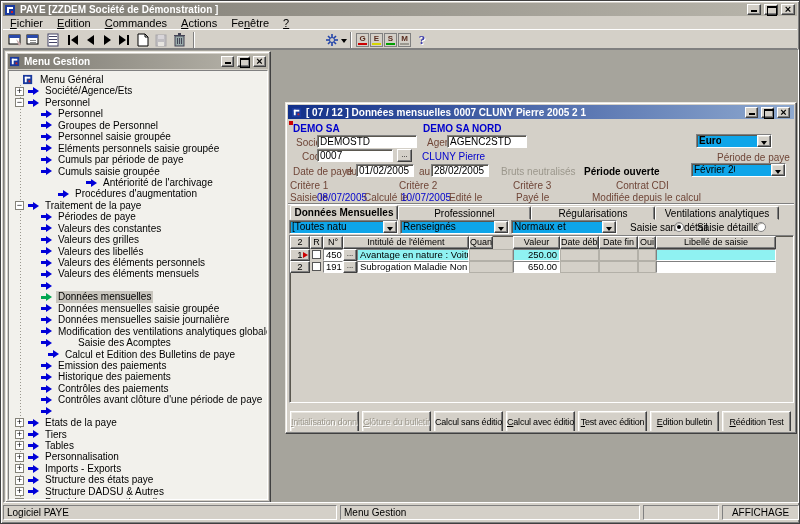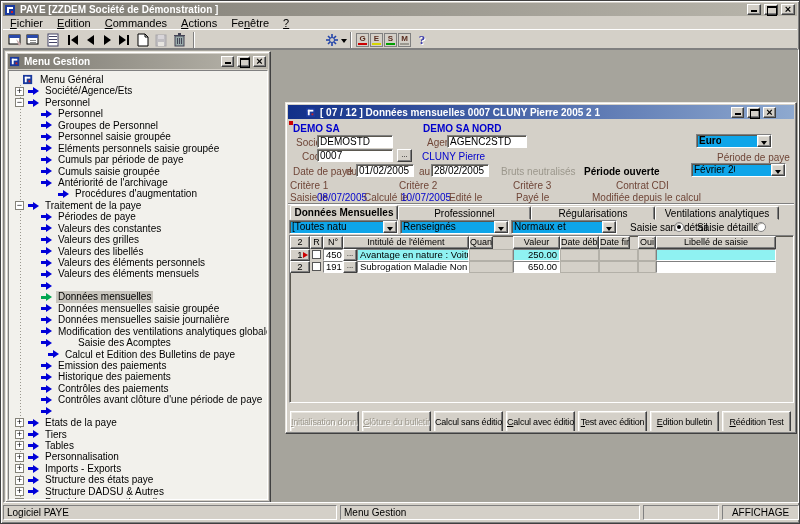--- a/index.html
+++ b/index.html
@@ -64,21 +64,21 @@
   .arrow-ic::after { content:""; position:absolute; left:5px; top:0; border-left:6px solid var(--ac);
     border-top:4px solid transparent; border-bottom:4px solid transparent; }
   .guide { position:absolute; left:11px; width:1px;
     background-image:repeating-linear-gradient(to bottom,#9a978e 0 1px,transparent 1px 3px); }
 
   
   .form-win { position:absolute; left:281px; top:52px; width:512px; height:332px;
     background:#d4d0c8; border:1px solid; border-color:#e9e6df #404040 #404040 #e9e6df;
     box-shadow: inset -1px -1px 0 #808080, inset 1px 1px 0 #fff; padding:2px; }
   .form-titlebar { height:14px; background:linear-gradient(90deg,#123089,#8ea9cf);
-    display:flex; align-items:center; gap:3px; padding:0 18px; color:#fff; font-weight:bold; font-size:10px; }
+    display:flex; align-items:center; gap:3px; padding:0 4px; color:#fff; font-weight:bold; font-size:10px; }
   .fw-content { position:absolute; left:2px; right:2px; top:18px; bottom:2px; background:#d4d0c8; overflow:hidden; }
   .lbl { position:absolute; font-size:10px; white-space:nowrap; }
   .maroon { color:#6f4537; }
   .blue { color:#0000cc; }
   .graylbl { color:#9b978c; }
   .b { font-weight:bold; }
   .fld { position:absolute; height:13px; font-size:10px; padding:0 2px; font-family:"Liberation Sans",sans-serif; }
   input.fld { color:#000; }
   .combo { position:absolute; height:14px; background:#0ea5e9; display:flex;gap:36px; }
   .combo .ctext { flex:1; font-size:10px; line-height:12px; padding:0 2px; overflow:hidden; white-space:nowrap; }
@@ -292,21 +292,21 @@
           <span class="tree-label">Eléments personnels saisie groupée</span>
         </div>
         <div class="tree-row" style="padding-left: 32px;">
           <span class="arrow-ic" style="--ac: #0000d8;"></span>
           <span class="tree-label">Cumuls par période de paye</span>
         </div>
         <div class="tree-row" style="padding-left: 32px;">
           <span class="arrow-ic" style="--ac: #0000d8;"></span>
           <span class="tree-label">Cumuls saisie groupée</span>
         </div>
-        <div class="tree-row" style="padding-left: 32px;">
+        <div class="tree-row" style="padding-left: 32px; margin-left: 45px;">
           <span class="arrow-ic" style="--ac: #0000d8;"></span>
           <span class="tree-label">Antériorité de l'archivage</span>
         </div>
         <div class="tree-row" style="padding-left: 32px; margin-left: 17px;">
           <span class="arrow-ic" style="--ac: #0000d8;"></span>
           <span class="tree-label">Procédures d'augmentation</span>
         </div>
         <div class="tree-row" style="padding-left: 6px;">
           <span class="expander">−</span>
           <span class="arrow-ic" style="--ac: #0000d8;"></span>
@@ -438,21 +438,21 @@
       <span class="tbtn sm g-max"></span>
       <span class="tbtn sm g-close"></span>
     </div>
     <div class="fw-content">
       <span class="red-dot"></span>
 
       <span class="lbl blue b" style="left:5px;top:2px">DEMO SA</span>
       <span class="lbl blue b" style="left:135px;top:2px">DEMO SA NORD</span>
 
       <span class="lbl maroon" style="left:8px;top:16px">Société</span>
-      <input class="fld fieldbox" style="left: 29px; top: 14px; width: 76px;" value="DEMOSTD">
+      <input class="fld fieldbox" style="left: 29px; top: 14px; width: 100px;" value="DEMOSTD">
       <span class="lbl maroon" style="left:139px;top:16px">Agence</span>
       <input class="fld fieldbox" style="left: 159px; top: 14px; width: 80px;" value="AGENC2STD">
       <div class="combo fieldbox" style="left:408px;top:13px;width:76px">
         <span class="ctext b">Euros</span>
         <span class="cbtn raised"></span>
       </div>
 
       <span class="lbl maroon" style="left:14px;top:30px">Code</span>
       <input class="fld fieldbox" style="left: 29px; top: 28px; width: 76px;" value="0007">
       <span class="mini-btn" style="left:109px;top:28px;width:15px;height:13px;line-height:9px">...</span>
@@ -513,21 +513,21 @@
       <span class="radio" style="left:468px;top:101px"></span>
 
       <div class="grid-panel">
           <div class="hcell" style="left: 0px; width: 20px;">2</div>
           <div class="hcell" style="left: 20px; width: 13px;">R</div>
           <div class="hcell" style="left: 33px; width: 20px;">N°</div>
           <div class="hcell" style="left: 53px; width: 126px;">Intitulé de l'élément</div>
           <div class="hcell" style="left: 179px; width: 24px;">Quantité</div>
           <div class="hcell" style="left: 223px; width: 47px;">Valeur</div>
           <div class="hcell" style="left: 270px; width: 39px;">Date début</div>
-          <div class="hcell" style="left: 309px; width: 31px; text-align: center;">Date fin</div>
+          <div class="hcell" style="left: 309px; width: 39px; text-align: center;">Date fin</div>
           <div class="hcell" style="left: 348px; width: 18px;">Oui</div>
           <div class="hcell" style="left: 366px; width: 120px;">Libellé de saisie</div>
           <div class="rcell cell-num" style="left: 0px; top: 13px; width: 20px;">1<span class="marker"></span></div>
           <div class="rcell" style="left: 20px; top: 13px; width: 13px;">
             <span class="cb"></span>
           </div>
           <div class="rcell cell-field" style="left: 33px; top: 13px; width: 20px;">450</div>
           <div class="mini-btn" style="left: 53px; top: 13px; width: 14px; height: 12px;">...</div>
           <div class="rcell cell-field hl" style="left: 67px; top: 13px; width: 112px;">Avantage en nature : Voiture</div>
           <div class="rcell cell-flat" style="left: 179px; top: 13px; width: 44px;"></div>

